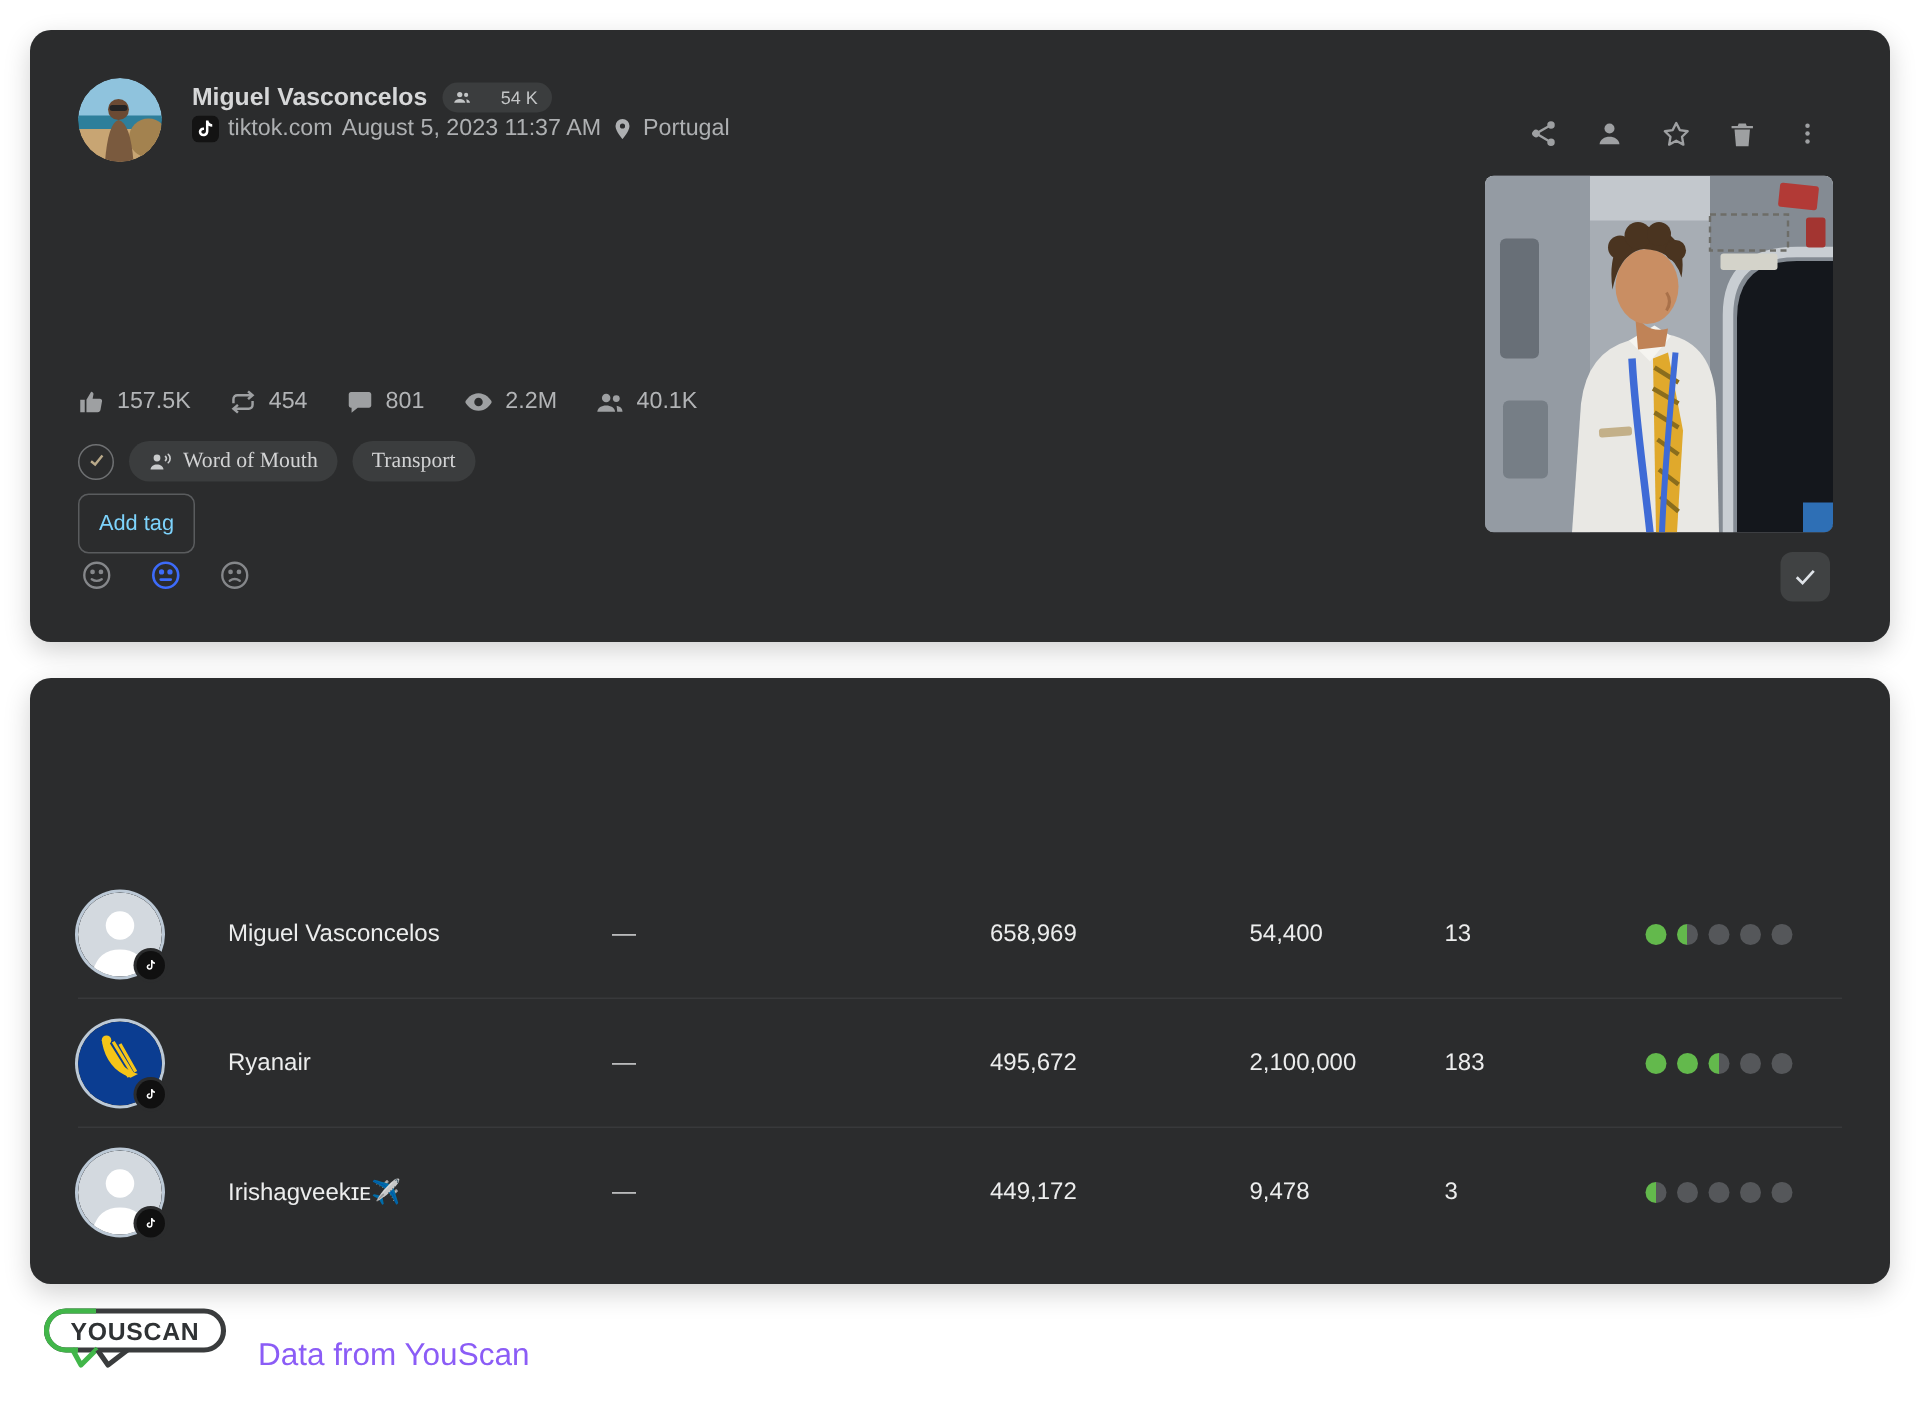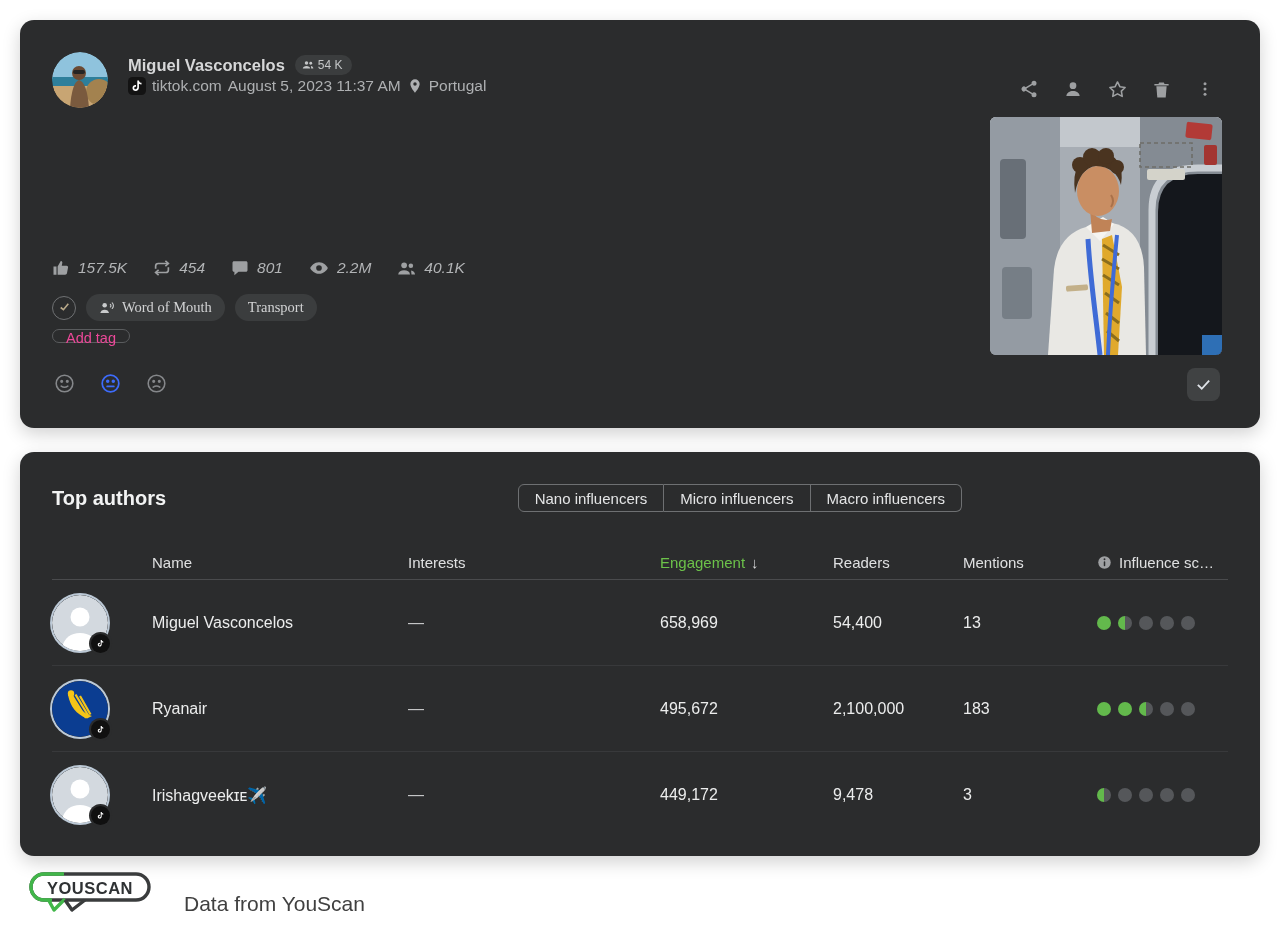--- a/index.html
+++ b/index.html
@@ -19,37 +19,37 @@
   }
   #post-card { top:20px; height:408px; }
   #authors-card { top:452px; height:404px; }
 
   
   .post-header { position:absolute; top:32px; left:32px; display:flex; }
   .avatar-56 { width:56px; height:56px; border-radius:50%; overflow:hidden; flex:0 0 56px; }
   .post-head-text { margin-left:20px; padding-top:3px; }
   .author-line { display:flex; align-items:center; gap:10px; }
   .author-name { font-size:16.5px; font-weight:bold; color:#d6d7d8; }
-  .aud-badge { display:inline-flex; align-items:center; gap:4px; background:#3b3d3e; color:#c3c5c6;
+  .aud-badge { display:inline-flex; align-items:center; gap:20px; background:#3b3d3e; color:#c3c5c6;
     font-size:12px; padding:3px 9px 3px 7px; border-radius:10px; }
   .source-line { display:flex; align-items:center; gap:6px; margin-top:2px; color:#aeb0b2; font-size:15.5px; }
   .src-icon { width:18px; height:18px; }
   .post-actions { position:absolute; top:58px; right:44px; display:flex; gap:22px; }
   .icon-btn { background:none; border:none; cursor:pointer; width:22px; height:22px; padding:0; display:flex; align-items:center; justify-content:center; }
   .post-text { position:absolute; top:102px; left:32px; width:910px; font-size:16.5px; line-height:25px; color:#eceded; }
   .hl { background:#4d5c45; border-radius:3px; padding:0 3px; }
   .post-image { position:absolute; top:97px; right:38px; width:232px; height:238px; border-radius:6px; overflow:hidden; }
   .stats-row { position:absolute; top:238px; left:32px; display:flex; gap:26px; align-items:center; color:#b2b4b6; font-size:15.5px; }
-  .stat { display:flex; align-items:center; gap:8px;font-style:italic; }
+  .stat { display:flex; align-items:center; gap:8px; }
   .tags-row { position:absolute; top:274px; left:32px; display:flex; gap:10px; align-items:center; }
   .auto-ic { width:24px; height:24px; border-radius:50%; border:1.5px solid #6f7173; display:flex; align-items:center; justify-content:center; }
   .tag-pill { display:flex; align-items:center; gap:7px; background:#3b3d3e; color:#d2d3d4; font-size:14.5px;
     height:27px; padding:0 13px; border-radius:14px; border:none; cursor:pointer;font-family:Liberation Serif, serif; }
-  .add-tag { position:absolute; top:309px; left:32px; background:transparent; color:#ec4899; font-size:14.5px;
-    height:14px; padding:0 13px; border-radius:7px; border:1px solid #5a5c5e; cursor:pointer; }
+  .add-tag { position:absolute; top:309px; left:32px; background:transparent; color:#7dd3fc; font-size:14.5px;
+    height:40px; padding:0 13px; border-radius:7px; border:1px solid #5a5c5e; cursor:pointer; }
   .sentiment-row { position:absolute; top:353px; left:32px; display:flex; gap:22px; }
   .sent-btn { background:none; border:none; cursor:pointer; width:24px; height:24px; padding:0; }
   .check-btn { position:absolute; right:40px; top:348px; width:33px; height:33px; border-radius:8px;
     background:#404243; border:none; cursor:pointer; display:flex; align-items:center; justify-content:center; }
 
   
   .authors-top { position:absolute; top:32px; left:32px; right:32px; display:flex; justify-content:space-between; align-items:center; }
   .authors-title { font-size:20px; font-weight:bold; color:#f2f3f3; }
   .seg-group { display:flex; margin-right:266px; }
   .seg-btn { background:transparent; color:#e4e5e6; font-size:15px; height:28px; padding:0 16px;
@@ -73,21 +73,21 @@
   .cell-name { font-size:16px; color:#eceded; display:flex; align-items:center; gap:4px; }
   .cell-val { font-size:16px; color:#eceded; }
   .cell-dash { color:#c9cacb; }
   .dots { display:flex; gap:7px; }
   .dot { width:14px; height:14px; border-radius:50%; background:#55575a; }
   .dot.full { background:#63b94c; }
   .dot.half { background:linear-gradient(90deg,#63b94c 50%,#55575a 50%); }
 
   
   .footer { position:absolute; left:24px; top:868px; display:flex; align-items:flex-end; gap:16px; }
-  .footer-caption { font-size:21px; color:#404040;margin-left:12px; }
+  .footer-caption { font-size:21px; color:#8b5cf6; }
 </style>
 </head>
 <body>
 
 <div class="card" id="post-card">
 
   <div class="post-header">
     <div class="avatar-56">
       <svg width="56" height="56" viewBox="0 0 56 56">
         <defs>
@@ -289,48 +289,21 @@
 
   <button class="check-btn">
     <svg width="17" height="17" viewBox="0 0 24 24" fill="none" stroke="#dfe3e8" stroke-width="2.6">
       <path d="M4 12.5l5.5 5.5L20 6.5"></path>
     </svg>
   </button>
 </div>
 
 <div class="card" id="authors-card">
 
-  <div class="authors-top">
-    <div class="authors-title">Top authors</div>
-    <div class="seg-group">
-      <button class="seg-btn">Nano influencers</button>
-      <button class="seg-btn">Micro influencers</button>
-      <button class="seg-btn">Macro influencers</button>
-    </div>
-  </div>
-
-  <div class="authors-head authors-grid">
-    <div></div>
-    <div class="hcell">Name</div>
-    <div class="hcell">Interests</div>
-    <div class="hcell eng-head">
-      <span>Engagement</span>
-      <span class="arr">↓</span>
-    </div>
-    <div class="hcell">Readers</div>
-    <div class="hcell">Mentions</div>
-    <div class="hcell inf-head">
-      <svg width="15" height="15" viewBox="0 0 24 24">
-        <circle cx="12" cy="12" r="10" fill="#9ea0a2"></circle>
-        <rect x="10.8" y="10" width="2.4" height="8" rx="1.2" fill="#2b2c2d"></rect>
-        <circle cx="12" cy="6.8" r="1.5" fill="#2b2c2d"></circle>
-      </svg>
-      <span>Influence sc…</span>
-    </div>
-  </div>
+
 
   <div class="rows">
 
     <div class="author-row authors-grid">
       <div class="row-avatar">
         <div class="ring">
           <svg width="56" height="56" viewBox="0 0 56 56">
             <circle cx="28" cy="28" r="28" fill="#d3d9df"></circle>
             <circle cx="28" cy="22" r="9.5" fill="#ffffff"></circle>
             <path d="M10 52 q4-14 18-14 t18 14 q-8 6-18 6 t-18-6z" fill="#ffffff"></path>

